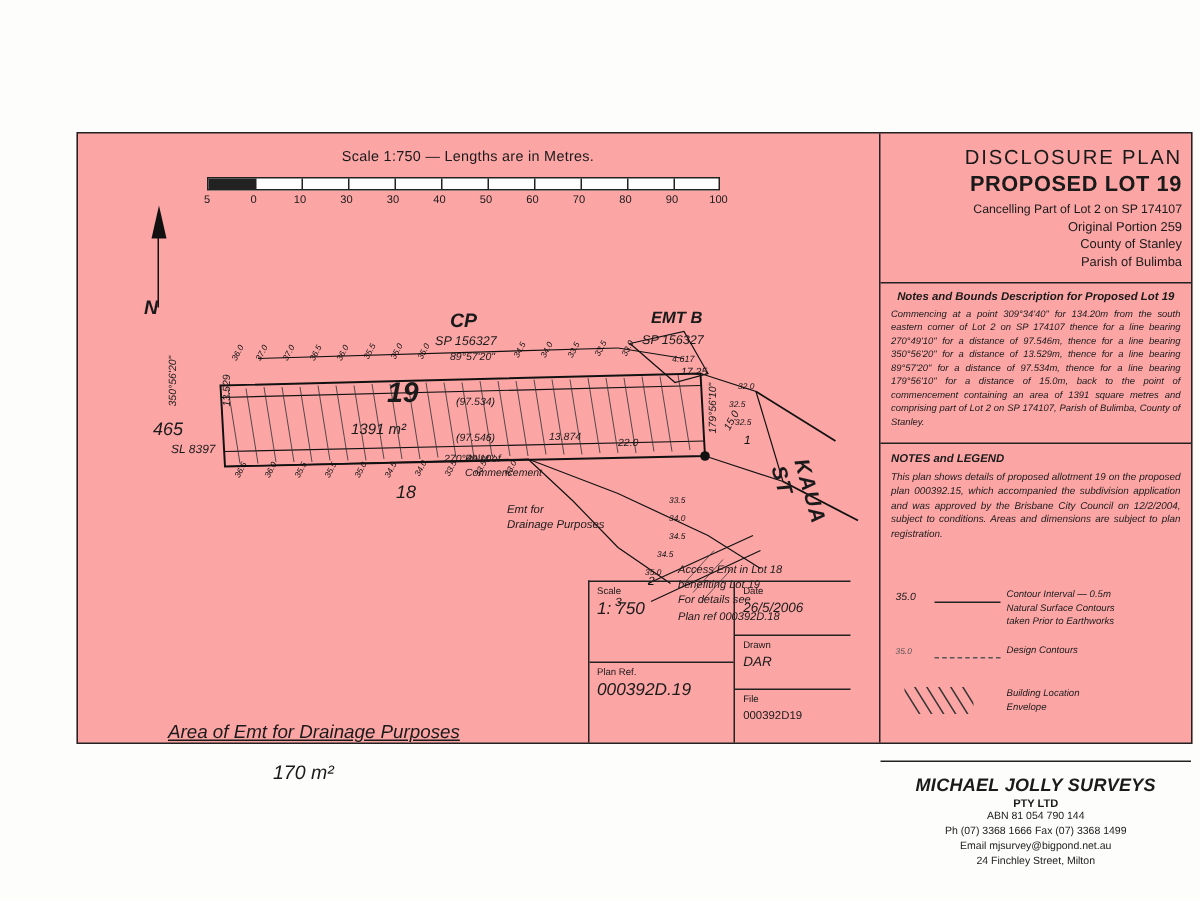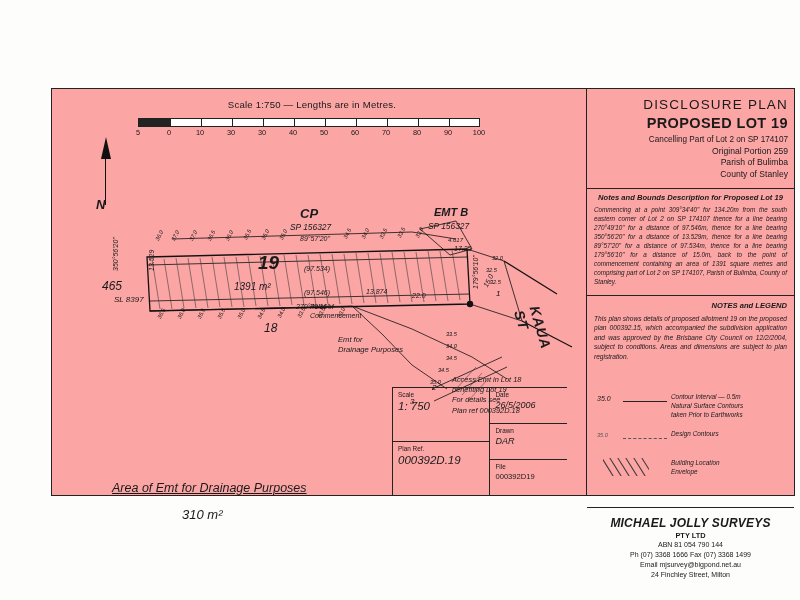--- a/index.html
+++ b/index.html
@@ -87,21 +87,21 @@
     padding: 5px 7px 4px 7px;
     height: 212px;
     box-sizing: border-box;
     border-bottom: 1.2px solid #222;
     position: relative;
   }
   .notes-head {
     font-size: 7.6px;
     font-weight: bold;
     font-style: italic;
-    text-align: right;
+    text-align: left;
     margin-bottom: 4px;
   }
   .notes-body {
     font-size: 6.6px;
     line-height: 1.45;
     font-style: italic;
     text-align: justify;
   }
   .legend {
     position: absolute;
@@ -572,21 +572,21 @@
 Drainage Purposes</div>
       <div class="kaua">KAUA ST</div>
       <div class="poc" style="white-space:pre-line;">Point of
 Commencement</div>
       <div class="access-note" style="white-space:pre-line;">Access Emt in Lot 18
 benefiting Lot 19
 For details see
 Plan ref 000392D.18</div>
 
       <div class="area-emt">Area of Emt for Drainage Purposes</div>
-      <div class="area-emt-val">310 m²</div>
+      <div class="area-emt-val">170 m²</div>
 
       <div class="bearing" style="left:248px;top:146px;">89°57'20"</div>
       <div class="bearing" style="left:252px;top:176px;">(97.534)</div>
       <div class="bearing" style="left:252px;top:200px;">(97.546)</div>
       <div class="bearing" style="left:244px;top:214px;">270°49'10"</div>
       <div class="bearing" style="left:60px;top:182px;transform:rotate(-90deg);transform-origin:left top;">350°56'20"</div>
       <div class="bearing" style="left:96px;top:182px;transform:rotate(-90deg);transform-origin:left top;">13.529</div>
       <div class="bearing" style="left:420px;top:200px;transform:rotate(-90deg);transform-origin:left top;">179°56'10"</div>
       <div class="bearing" style="left:402px;top:156px;">17.25</div>
       <div class="bearing" style="left:360px;top:203px;">22.0</div>
@@ -659,22 +659,22 @@
       </div>
     </div>
 
     <div class="right-col">
 
       <div class="disclosure-box">
         <div class="disclosure-title">DISCLOSURE PLAN</div>
         <div class="proposed-lot">PROPOSED LOT 19</div>
         <div class="cancel-line">Cancelling Part of Lot 2 on SP 174107</div>
         <div class="orig-line">Original Portion 259</div>
+        <div class="orig-line">County of Stanley</div>
         <div class="orig-line">Parish of Bulimba</div>
-        <div class="orig-line">County of Stanley</div>
       </div>
 
       <div class="mb-box">
         <div class="mb-head">Notes and Bounds Description for Proposed Lot 19</div>
         <div class="mb-body">Commencing at a point 309°34'40" for 134.20m from the south eastern corner of Lot 2 on SP 174107 thence for a line bearing 270°49'10" for a distance of 97.546m, thence for a line bearing 350°56'20" for a distance of 13.529m, thence for a line bearing 89°57'20" for a distance of 97.534m, thence for a line bearing 179°56'10" for a distance of 15.0m, back to the point of commencement containing an area of 1391 square metres and comprising part of Lot 2 on SP 174107, Parish of Bulimba, County of Stanley.</div>
       </div>
 
       <div class="notes-box">
         <div class="notes-head">NOTES and LEGEND</div>
         <div class="notes-body">This plan shows details of proposed allotment 19 on the proposed plan 000392.15, which accompanied the subdivision application and was approved by the Brisbane City Council on 12/2/2004, subject to conditions. Areas and dimensions are subject to plan registration.</div>

